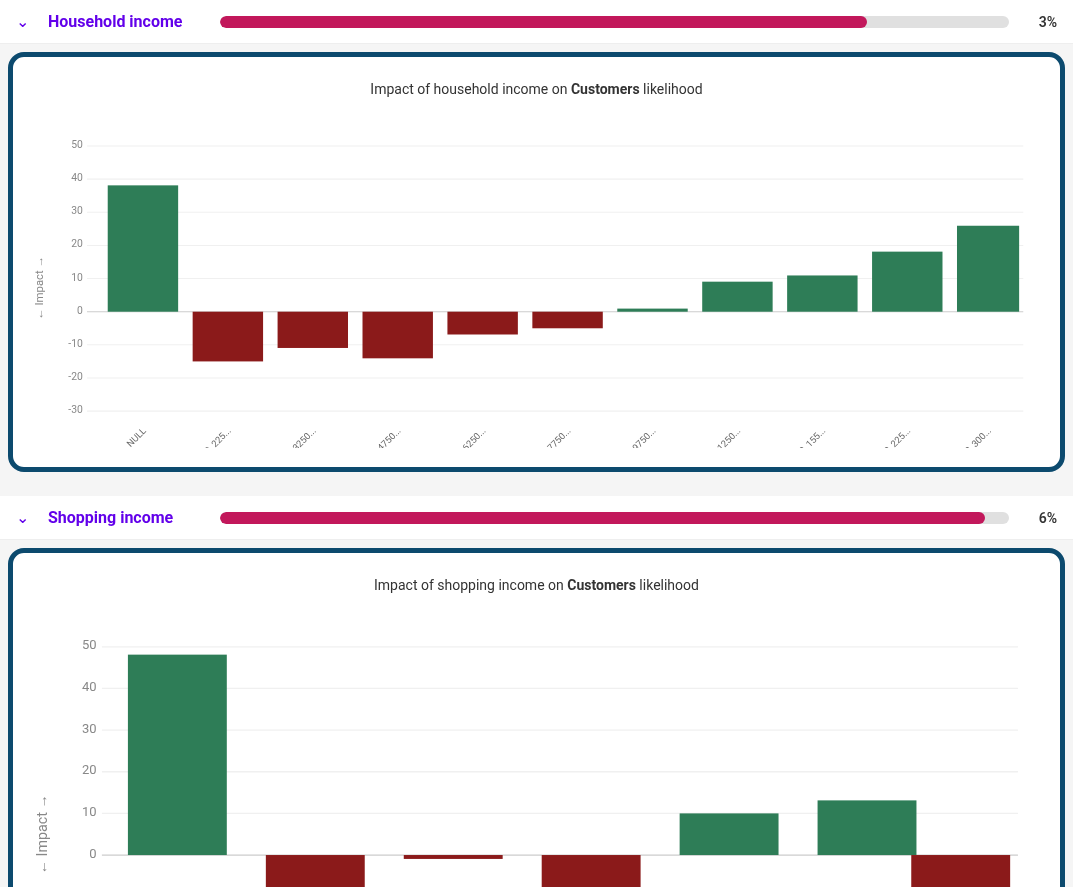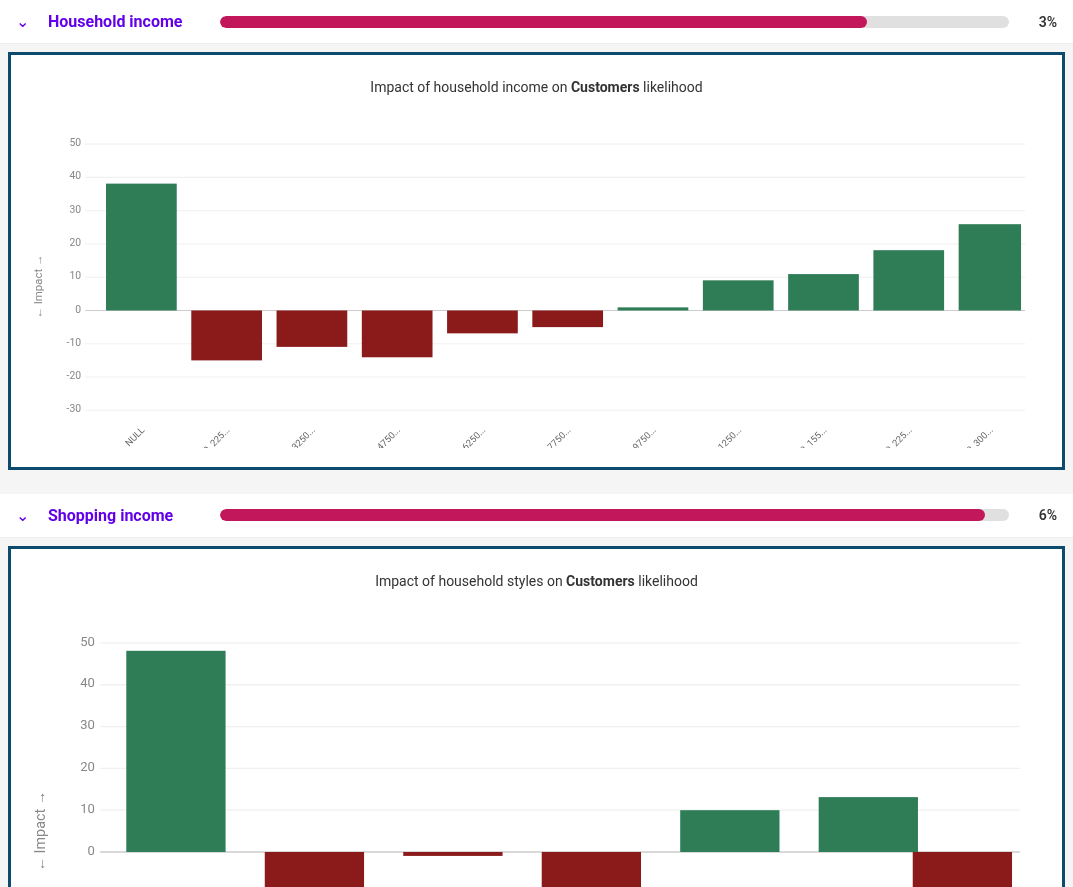--- a/index.html
+++ b/index.html
@@ -51,23 +51,23 @@
       font-weight: 600;
       font-size: 14px;
       color: #333;
       min-width: 36px;
       text-align: right;
     }
 
     .chart-panel {
       background: #fff;
       margin: 8px 8px 16px 8px;
-      border-radius: 0;
+      border-radius: 16px;
       padding: 24px 16px 16px 16px;
-      border: 3px solid #0c4a6e;
+      border: 5px solid #0c4a6e;
     }
 
     .chart-title {
       text-align: center;
       font-size: 14px;
       margin-bottom: 20px;
       color: #333;
     }
 
     .chart-title strong {
@@ -174,21 +174,21 @@
       <span class="chevron-icon">⌄</span>
       <span class="section-title">Shopping income</span>
       <div class="progress-bar-container">
         <div class="progress-bar-fill" style="width: 97%"></div>
       </div>
       <span class="section-pct">6%</span>
     </div>
 
     <div class="chart-panel">
       <div class="chart-title">
-        <span>Impact of household styles on </span><strong>Customers</strong><span> likelihood</span>
+        <span>Impact of shopping income on </span><strong>Customers</strong><span> likelihood</span>
       </div>
 
       <svg class="svg-chart" viewBox="0 0 780 340" xmlns="http://www.w3.org/2000/svg">
 
         <text x="14" y="170" text-anchor="middle" font-size="11" fill="#888" transform="rotate(-90,14,170)">← Impact →</text>
 
         <text x="52" y="28" text-anchor="end" font-size="10" fill="#888">50</text>
         <text x="52" y="60" text-anchor="end" font-size="10" fill="#888">40</text>
         <text x="52" y="92" text-anchor="end" font-size="10" fill="#888">30</text>
         <text x="52" y="124" text-anchor="end" font-size="10" fill="#888">20</text>

